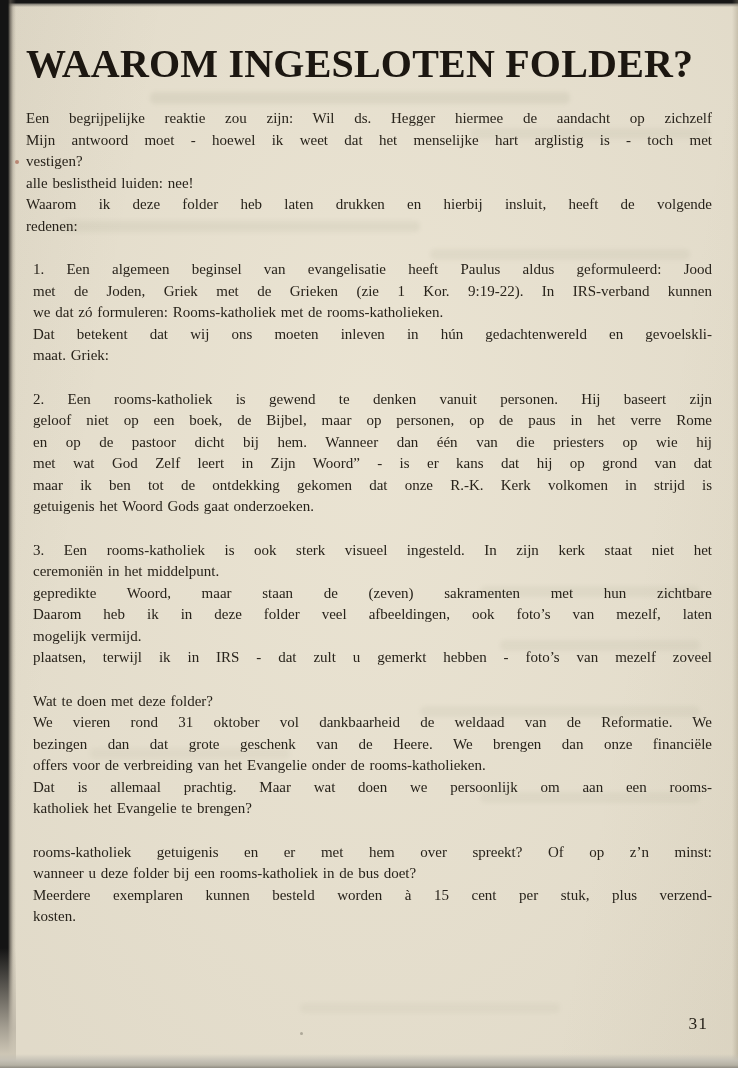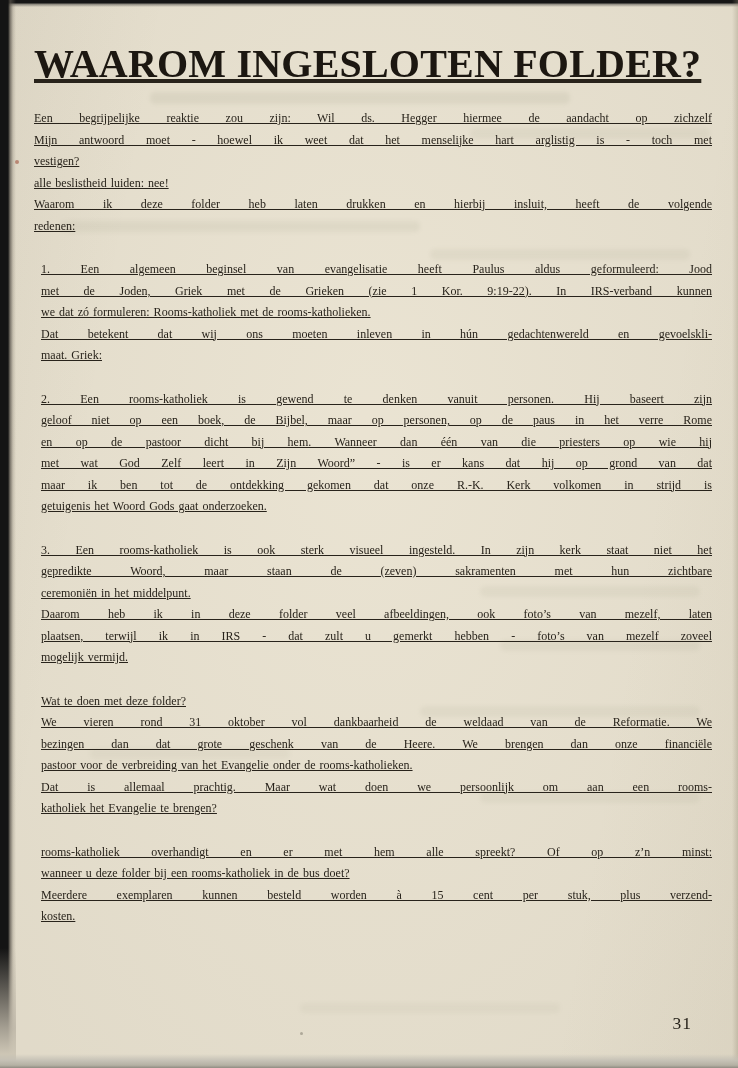--- a/index.html
+++ b/index.html
@@ -45,47 +45,46 @@
     position: absolute; z-index: 1; border-radius: 5px;
     background: #7f8266; filter: blur(2px);
   }
   .speck {
     position: absolute; z-index: 2; border-radius: 50%;
   }
   
   .page {
     position: absolute; z-index: 2;
     left: 14px; top: 6px; right: 0; bottom: 12px;
-    padding: 38px 26px 0 20px;
+    padding: 38px 26px 0 12px;
     color: var(--ink, #28231b);
-    text-decoration: underline;
   }
   .title {
     margin: 0 0 24px 0;
     font-size: 40px;
     line-height: 40px;
     font-weight: bold;
     letter-spacing: 0.2px;
     white-space: nowrap;
     color: var(--title-ink, #1c1711);
   }
   .doc-body {
-    font-size: 12px;
+    font-size: 15px;
     line-height: 21.5px;
     word-spacing: 1px;
   }
   .block { margin: 0; }
   .block + .block { margin-top: 22px; margin-left: 7px; }
   .line { text-align: justify; }
   .line.j { text-align-last: justify; }
   .line.l { text-align-last: left; }
   .it { font-style: italic; }
   .pagenum {
     position: absolute;
-    right: 46px; bottom: 22px;
+    right: 30px; bottom: 22px;
     font-size: 17.5px;
     letter-spacing: 1px;
   }
 </style>
 </head>
 <body>
 
 <div class="scan">
 
   <div class="edge-top"></div>
@@ -128,36 +127,36 @@
         <div class="block">
           <div class="line j"><span>2. Een rooms-katholiek is gewend te denken vanuit personen. Hij baseert zijn</span></div>
           <div class="line j"><span>geloof niet op een boek, de Bijbel, maar op personen, op de paus in het verre Rome</span></div>
           <div class="line j"><span>en op de pastoor dicht bij hem. Wanneer dan één van die priesters op wie hij</span></div>
           <div class="line j"><span>met wat God Zelf leert in Zijn Woord” - is er kans dat hij op grond van dat</span></div>
           <div class="line j"><span>maar ik ben tot de ontdekking gekomen dat onze R.-K. Kerk volkomen in strijd is</span></div>
           <div class="line l"><span>getuigenis het Woord Gods gaat onderzoeken.</span></div>
         </div>
         <div class="block">
           <div class="line j"><span>3. Een rooms-katholiek is ook sterk visueel ingesteld. In zijn kerk staat niet het</span></div>
+          <div class="line l"><span>ceremoniën in het middelpunt.</span></div>
           <div class="line j"><span>gepredikte Woord, maar staan de (zeven) sakramenten met hun zichtbare</span></div>
-          <div class="line l"><span>ceremoniën in het middelpunt.</span></div>
           <div class="line j"><span>Daarom heb ik in deze folder veel afbeeldingen, ook foto’s van mezelf, laten</span></div>
+          <div class="line l"><span>mogelijk vermijd.</span></div>
           <div class="line j"><span>plaatsen, terwijl ik in IRS - dat zult u gemerkt hebben - foto’s van mezelf zoveel</span></div>
-          <div class="line l"><span>mogelijk vermijd.</span></div>
         </div>
         <div class="block">
           <div class="line l"><span>Wat te doen met deze folder?</span></div>
           <div class="line j"><span>We vieren rond 31 oktober vol dankbaarheid de weldaad van de Reformatie. We</span></div>
           <div class="line j"><span>bezingen dan dat grote geschenk van de Heere. We brengen dan onze financiële</span></div>
-          <div class="line l"><span>pastoor voor de verbreiding van het Evangelie onder de rooms-katholieken.</span></div>
+          <div class="line l"><span>offers voor de verbreiding van het Evangelie onder de rooms-katholieken.</span></div>
           <div class="line j"><span>Dat is allemaal prachtig. Maar wat doen we persoonlijk om aan een rooms-</span></div>
           <div class="line l"><span>katholiek het Evangelie te brengen?</span></div>
         </div>
         <div class="block">
-          <div class="line j"><span>rooms-katholiek overhandigt en er met hem alle spreekt? Of op z’n minst:</span></div>
+          <div class="line j"><span>rooms-katholiek getuigenis en er met hem over spreekt? Of op z’n minst:</span></div>
           <div class="line l"><span>wanneer u deze folder bij een rooms-katholiek in de bus doet?</span></div>
           <div class="line j"><span>Meerdere exemplaren kunnen besteld worden à 15 cent per stuk, plus verzend-</span></div>
           <div class="line l"><span>kosten.</span></div>
         </div>
       </div>
     <div class="pagenum">31</div>
   </div>
 </div>
 
 </body></html>

